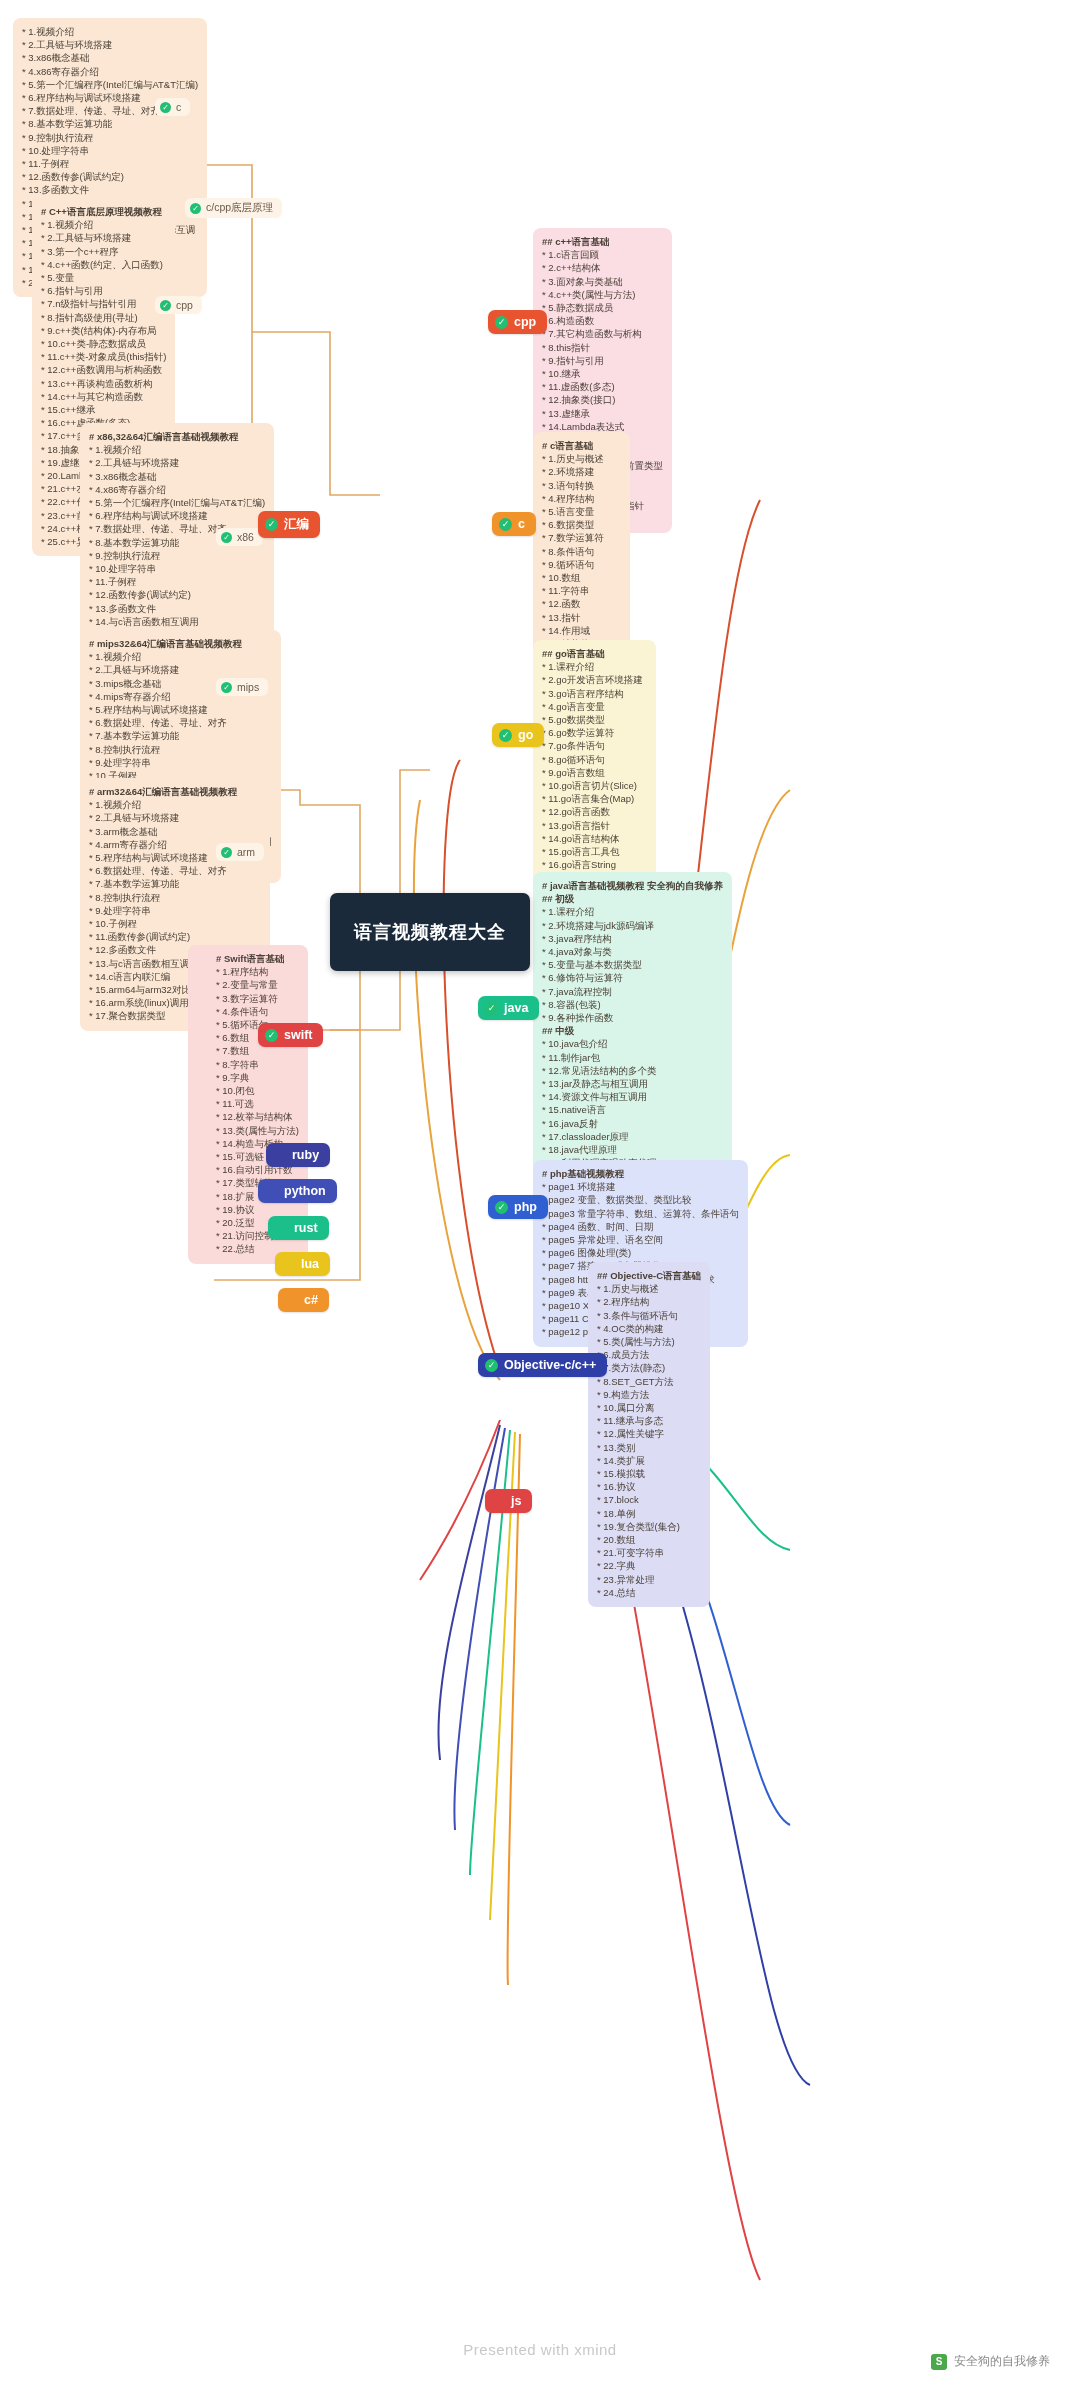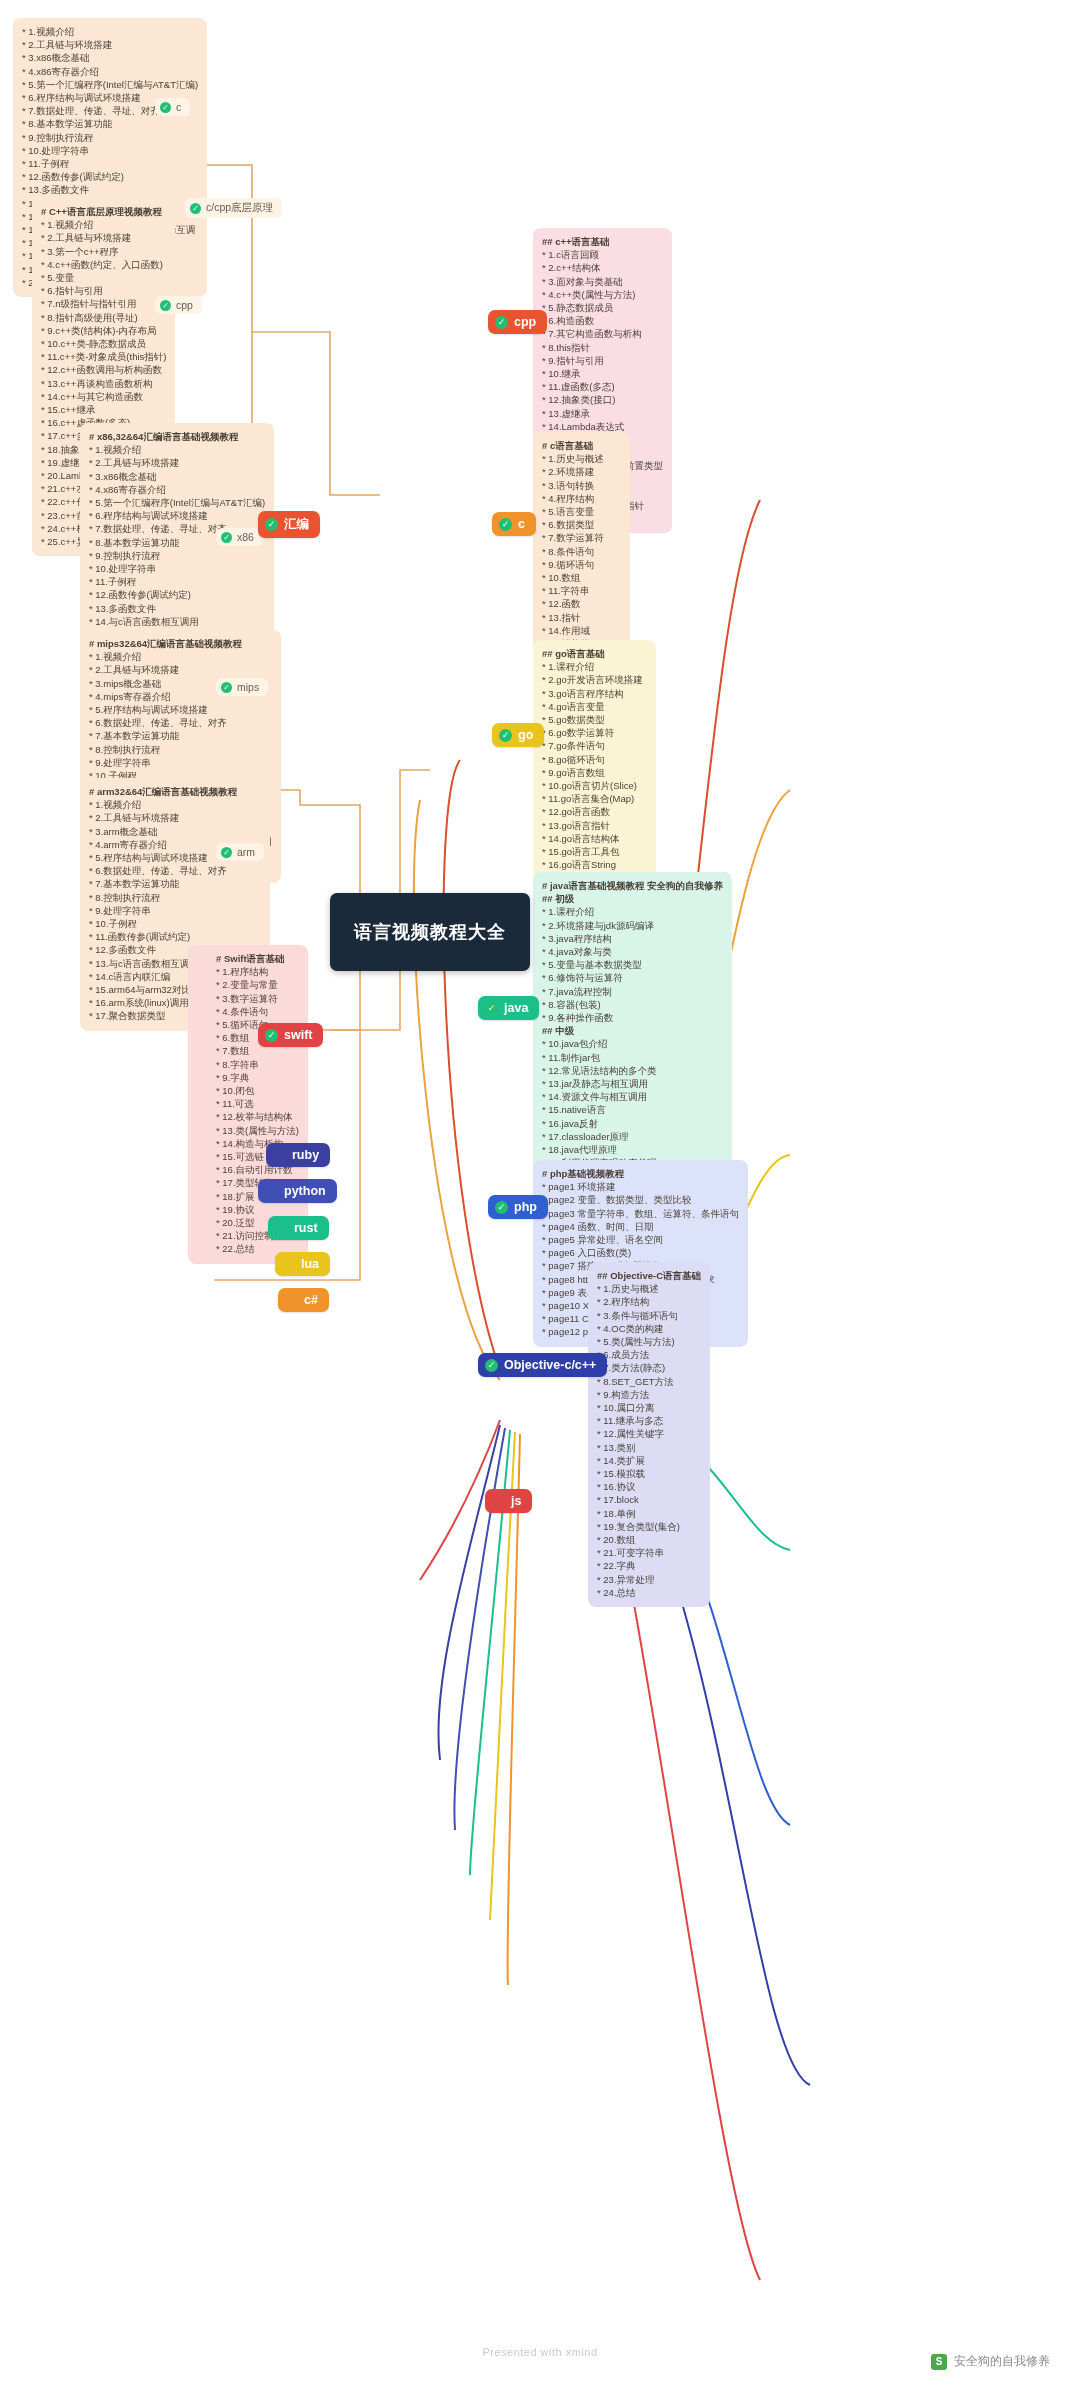--- a/index.html
+++ b/index.html
@@ -76,21 +76,21 @@
     font-size:18px;
     font-weight:bold;
     letter-spacing:1px;
     white-space:nowrap;
     box-shadow:0 2px 6px rgba(0,0,0,.25);
   }
 
   
   #xmind {
     position:absolute; left:0; right:0; bottom:34px;
-    text-align:center; color:#c9c9c9; font-size:11px; letter-spacing:.5px;
+    text-align:center; color:#c9c9c9; font-size:15px; letter-spacing:.5px;
   }
   #wm {
     position:absolute; right:30px; bottom:22px;
     display:flex; align-items:center; gap:7px;
     color:#8a8a8a; font-size:12px;
   }
   #wm .logo {
     width:16px;height:16px;border-radius:3px;background:#4ba84b;
     color:#fff;font-size:10px;line-height:16px;text-align:center;font-weight:bold;
   }
@@ -388,21 +388,21 @@
       <span class="li">* 27.源码分析-classloader</span>
     </div>
 
   <div class="note" id="note-phpright" style="left:533px;top:1160px;background:#dde2fb;">
       <span class="hdr"># php基础视频教程</span>
       <span class="li">* page1 环境搭建</span>
       <span class="li">* page2 变量、数据类型、类型比较</span>
       <span class="li">* page3 常量字符串、数组、运算符、条件语句</span>
       <span class="li">* page4 函数、时间、日期</span>
       <span class="li">* page5 异常处理、语名空间</span>
-      <span class="li">* page6 入口函数(类)</span>
+      <span class="li">* page6 图像处理(类)</span>
       <span class="li">* page7 搭建web服务器操作</span>
       <span class="li">* page8 http协议基础、GET、POST请求</span>
       <span class="li">* page9 表单、文件处理、文件处理</span>
       <span class="li">* page10 XML、json</span>
       <span class="li">* page11 Cookie、Session</span>
       <span class="li">* page12 php动态调试</span>
     </div>
 
   <div class="note" id="note-objcright" style="left:588px;top:1262px;background:#dcdcf5;">
       <span class="hdr">## Objective-C语言基础</span>

